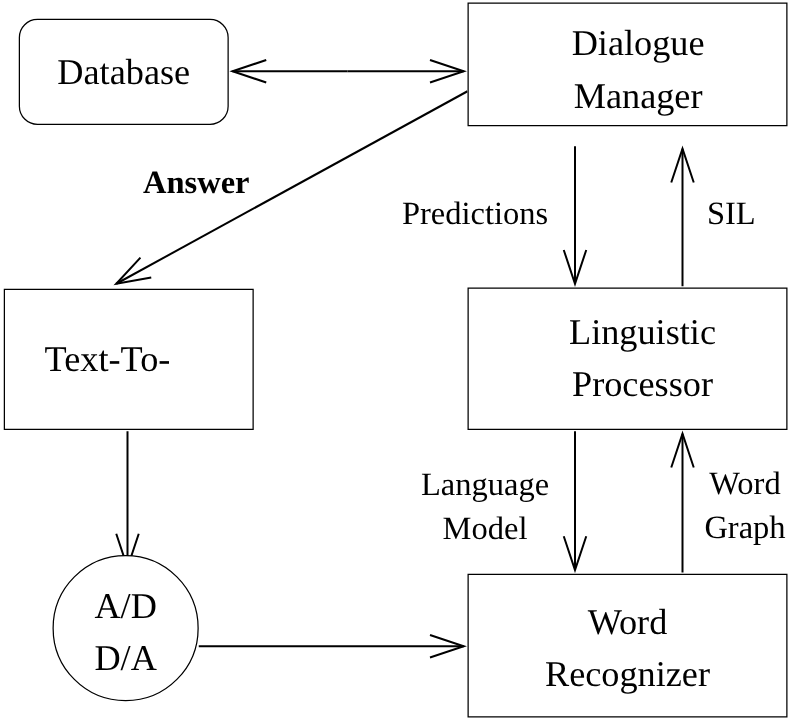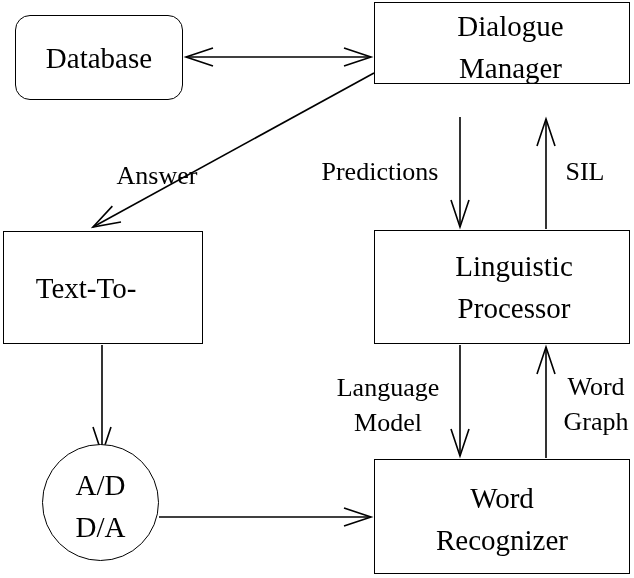--- a/index.html
+++ b/index.html
@@ -37,36 +37,36 @@
     display: flex;
     flex-direction: column;
     align-items: center;
     justify-content: center;
     font-size: 29px;
     line-height: 42px;
     text-align: center;
     white-space: nowrap;
   }
   #node-database   { left: 15px;  top: 15px;  width: 168px; height: 85px; border-radius: 15px; }
-  #node-dialogue-manager    { left: 374px; top: 2px;   width: 256px; height: 82px; padding-top: 8px; padding-left: 17px; }
+  #node-dialogue-manager    { left: 374px; top: 2px;   width: 256px; height: 99px; padding-top: 8px; padding-left: 17px; }
   #node-text-to-speech      { left: 3px;   top: 231px; width: 200px; height: 113px; }
   #node-text-to-speech .lines { transform: translateX(-17px); }
   #node-linguistic-processor{ left: 374px; top: 230px; width: 256px; height: 114px; padding-left: 24px; }
   #node-word-recognizer     { left: 374px; top: 459px; width: 256px; height: 115px; padding-top: 5px; }
   #node-ad-da-converter     { left: 42px;  top: 444px; width: 117px; height: 117px; border-radius: 50%; padding-top: 7px; }
 
   .edge-label {
     position: absolute;
     transform: translate(-50%, -50%);
     font-size: 26px;
     line-height: 35px;
     text-align: center;
     white-space: nowrap;
   }
-  #label-answer        { left: 157px; top: 175px; }
+  #label-answer        { left: 157px; top: 146px; font-weight: bold; }
   #label-predictions   { left: 380px; top: 171px; }
   #label-sil           { left: 585px; top: 171px; }
   #label-language-model{ left: 388px; top: 405px; }
   #label-word-graph    { left: 596px; top: 404px; }
 </style>
 </head>
 <body>
 
 <div class="stage">
 

